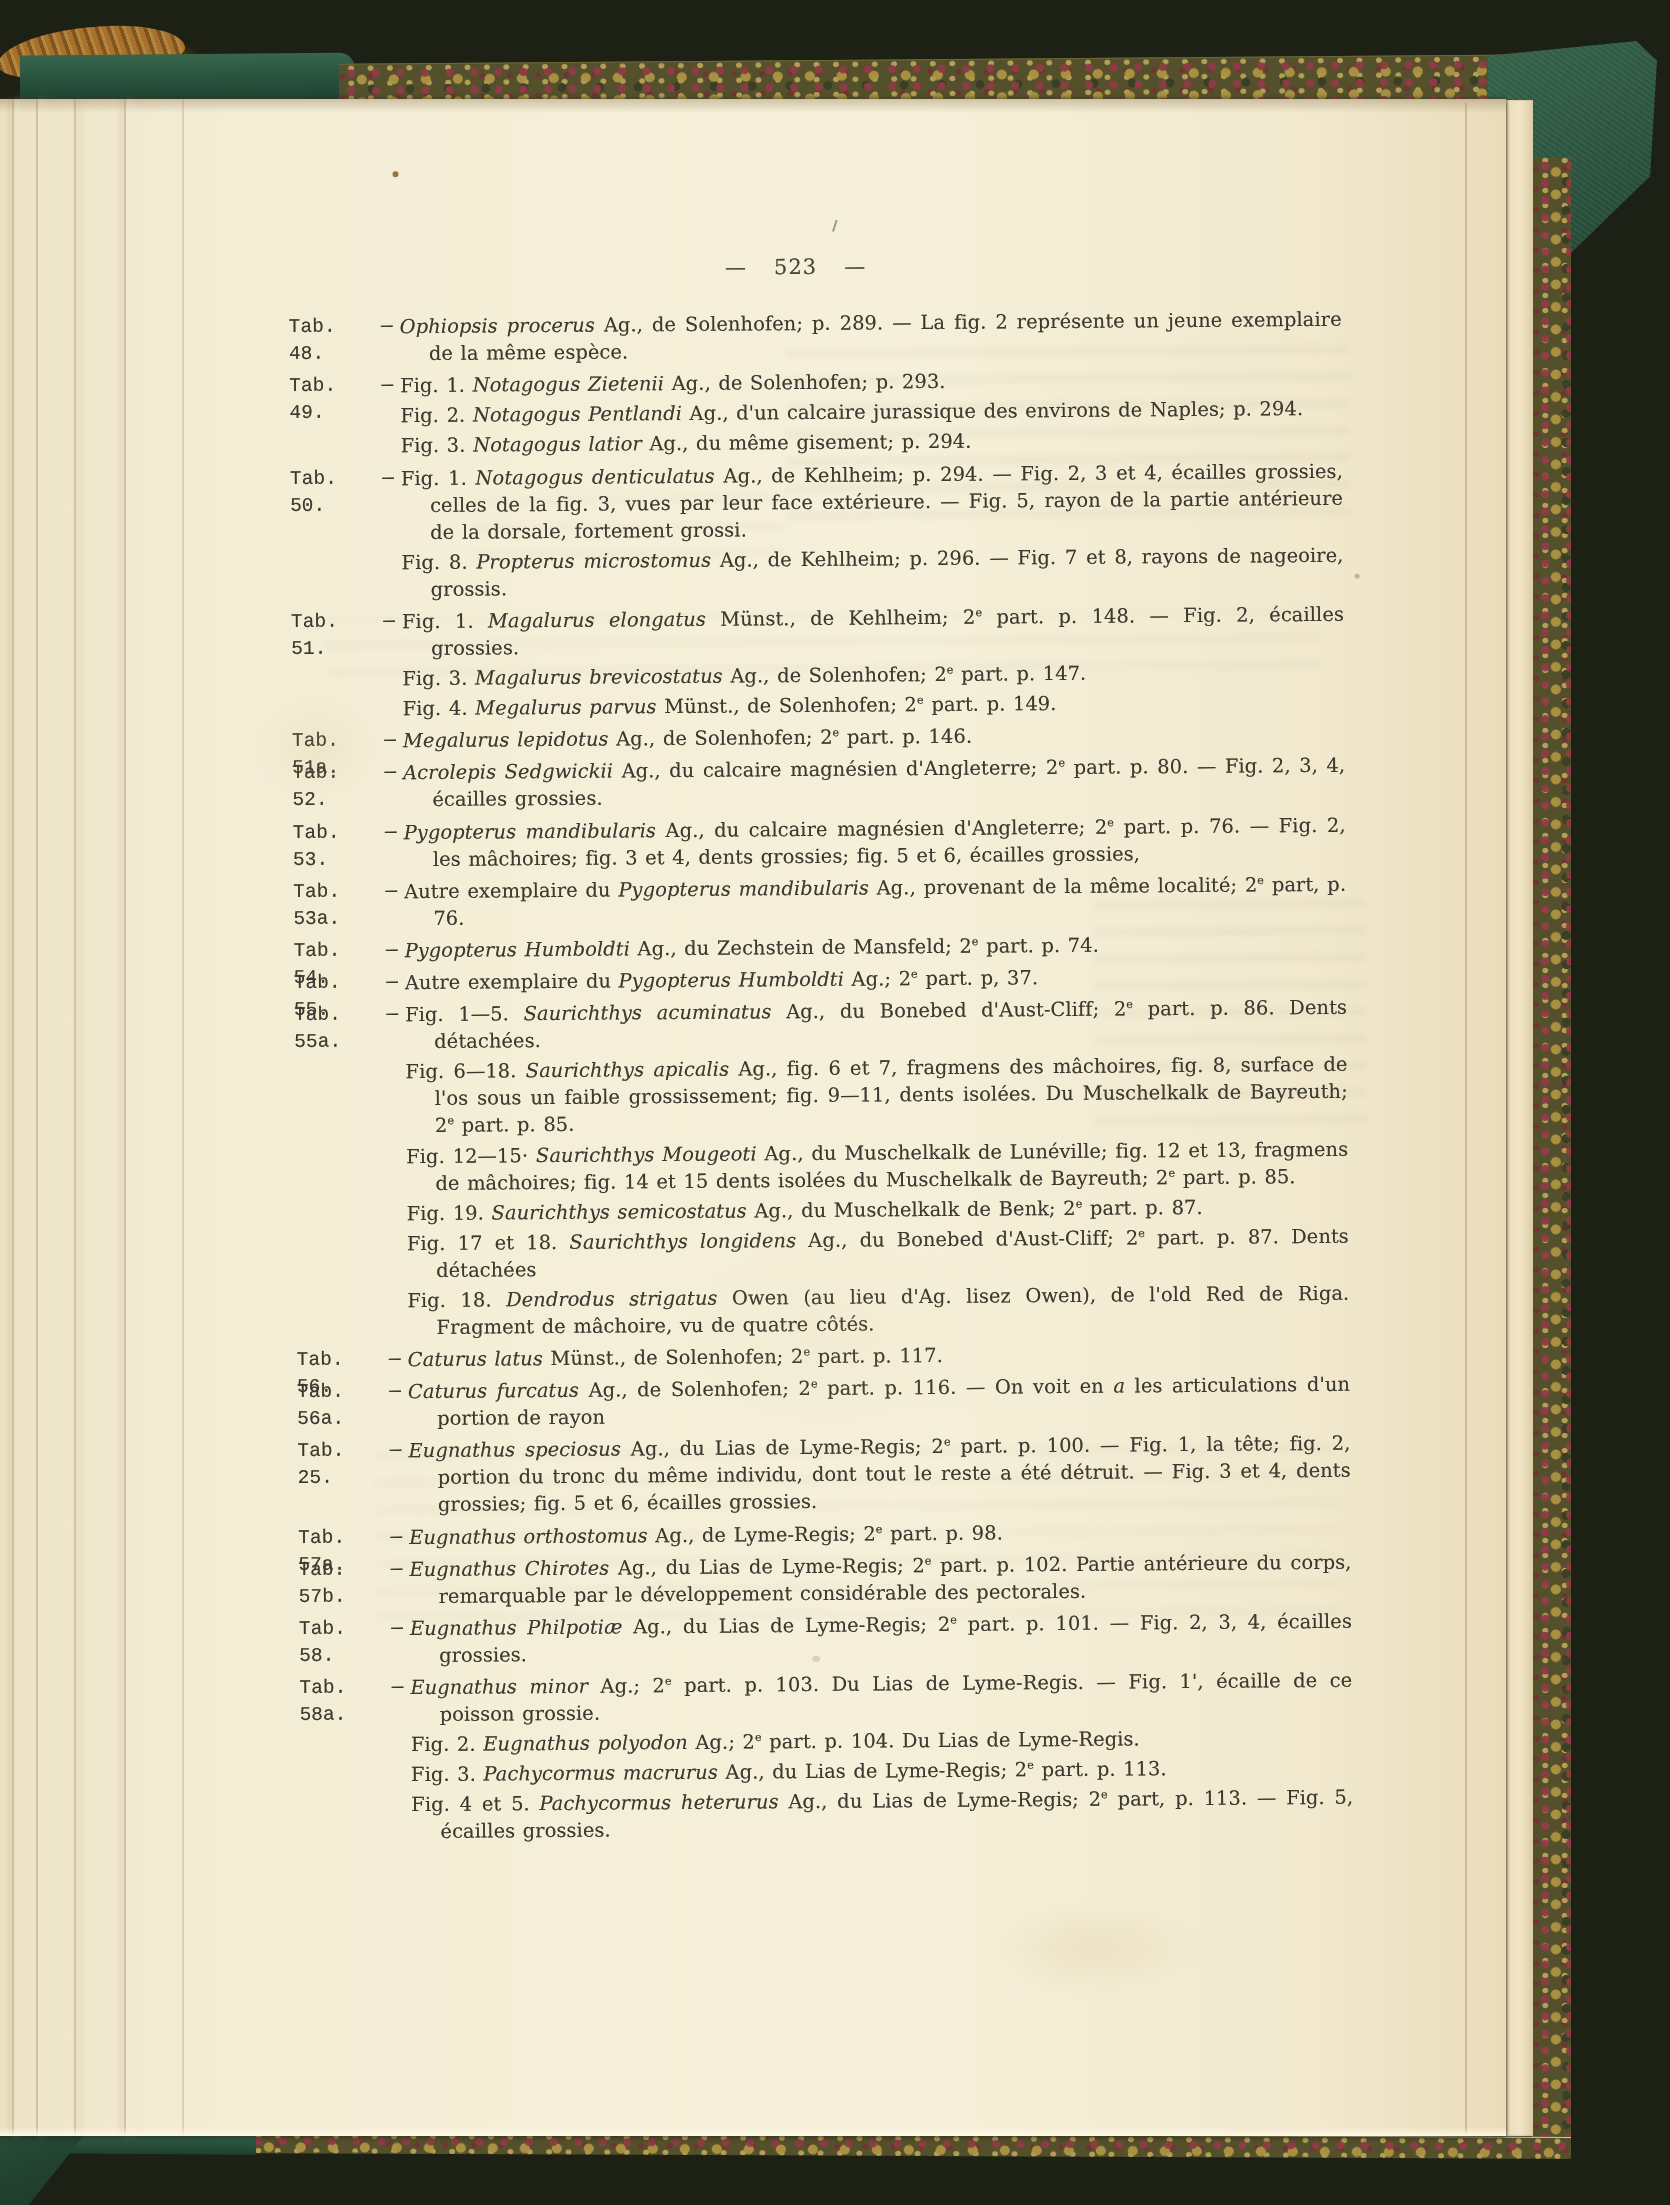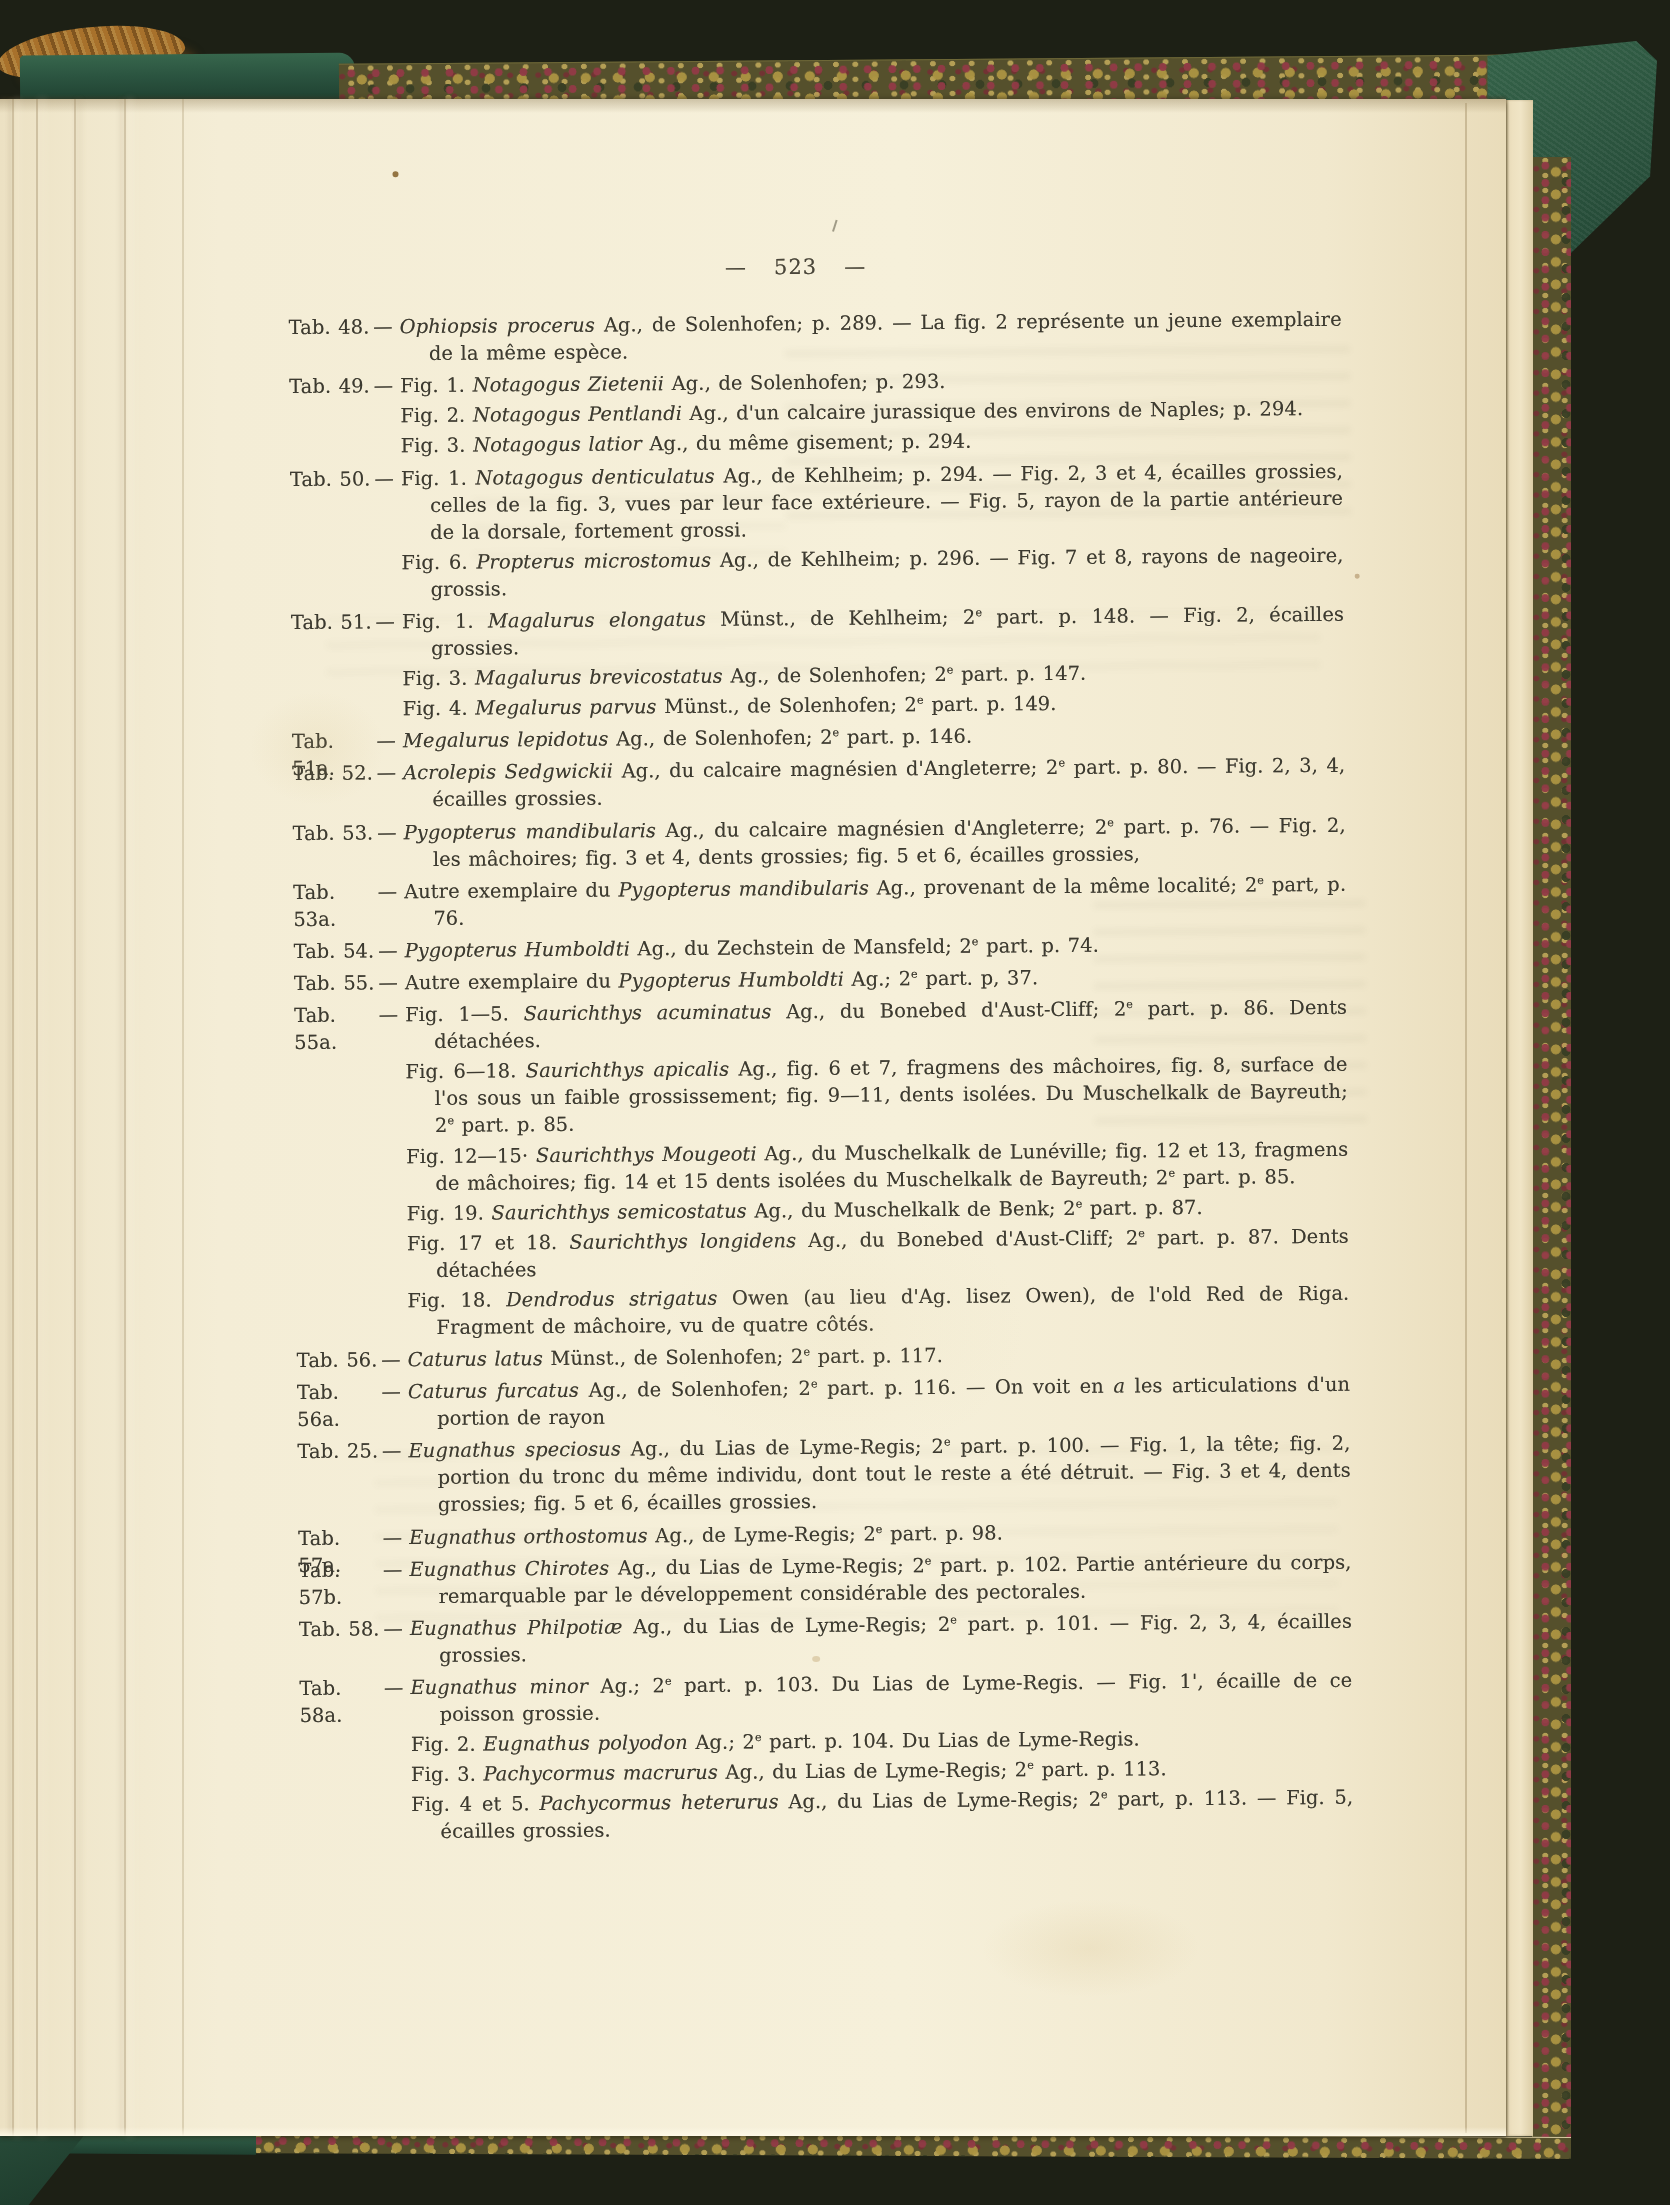--- a/index.html
+++ b/index.html
@@ -73,21 +73,21 @@
   .sheet{position:absolute;left:0;top:0;width:100%;height:100%;transform:rotate(-0.45deg);transform-origin:293px 366px;}
   .page-header{position:absolute;left:712px;top:259px;font-size:21px;color:#4a463a;
     letter-spacing:1px;text-shadow:0 0 0.5px rgba(70,65,50,.5);}
   .page-header span{margin:0 13.6px;}
   #entries{position:absolute;left:289px;top:314px;width:1053px;padding-left:111px;box-sizing:border-box;
     font-size:19.4px;line-height:27px;color:#3c3a30;word-spacing:1.3px;letter-spacing:0.1px;
     text-shadow:0 0 0.6px rgba(74,68,52,.55);}
   .entry{position:relative;margin-bottom:3.1px;}
   .entry.has-tab{margin-top:5.2px;}
   .entry:first-child{margin-top:0;}
-  .tab-label{position:absolute;left:-111px;top:0;width:104px;display:flex;justify-content:space-between;}
+  .tab-label{position:absolute;left:-111px;top:0;width:104px;display:flex;justify-content:space-between;font-family:Liberation Mono, monospace;}
   .body{display:block;padding-left:29px;text-indent:-29px;text-align:justify;}
   .body i{font-style:italic;}
   .body sup{font-size:.58em;vertical-align:super;line-height:0;}
 
   
   .ghost{position:absolute;opacity:.085;filter:blur(3.1px);pointer-events:none;
     background:repeating-linear-gradient(0deg, rgba(104,100,70,.65) 0 6.8px, transparent 6.8px 27px);}
   .ghost.g1{left:785px;top:335px;width:565px;height:188px;}
   .ghost.g2{left:324px;top:618px;width:994px;height:58px;opacity:.06;}
   .ghost.g3{left:1089px;top:890px;width:272px;height:241px;}
@@ -163,21 +163,21 @@
           <span class="body"><span>Fig. 3. </span><i>Notagogus latior</i><span> Ag., du même gisement; p. 294.</span></span>
         </div>
         <div class="entry has-tab">
           <span class="tab-label">
             <span>Tab. 50.</span>
             <span>—</span>
           </span>
           <span class="body"><span>Fig. 1. </span><i>Notagogus denticulatus</i><span> Ag., de Kehlheim; p. 294. — Fig. 2, 3 et 4, écailles grossies, celles de la fig. 3, vues par leur face extérieure. — Fig. 5, rayon de la partie antérieure de la dorsale, fortement grossi.</span></span>
         </div>
         <div class="entry sub">
-          <span class="body"><span>Fig. 6. </span><i>Propterus microstomus</i><span> Ag., de Kehlheim; p. 296. — Fig. 7 et 8, rayons de nageoire, grossis.</span></span>
+          <span class="body"><span>Fig. 8. </span><i>Propterus microstomus</i><span> Ag., de Kehlheim; p. 296. — Fig. 7 et 8, rayons de nageoire, grossis.</span></span>
         </div>
         <div class="entry has-tab">
           <span class="tab-label">
             <span>Tab. 51.</span>
             <span>—</span>
           </span>
           <span class="body"><span>Fig. 1. </span><i>Magalurus elongatus</i><span> Münst., de Kehlheim; 2</span><sup>e</sup><span> part. p. 148. — Fig. 2, écailles grossies.</span></span>
         </div>
         <div class="entry sub">
           <span class="body"><span>Fig. 3. </span><i>Magalurus brevicostatus</i><span> Ag., de Solenhofen; 2</span><sup>e</sup><span> part. p. 147.</span></span>

